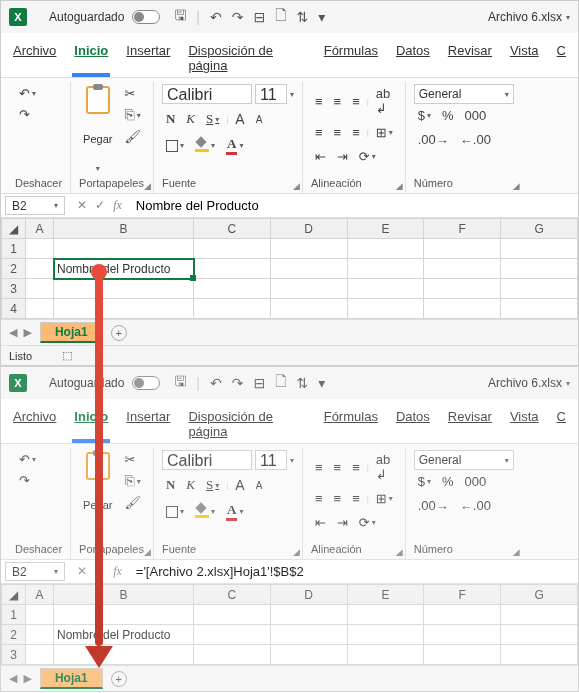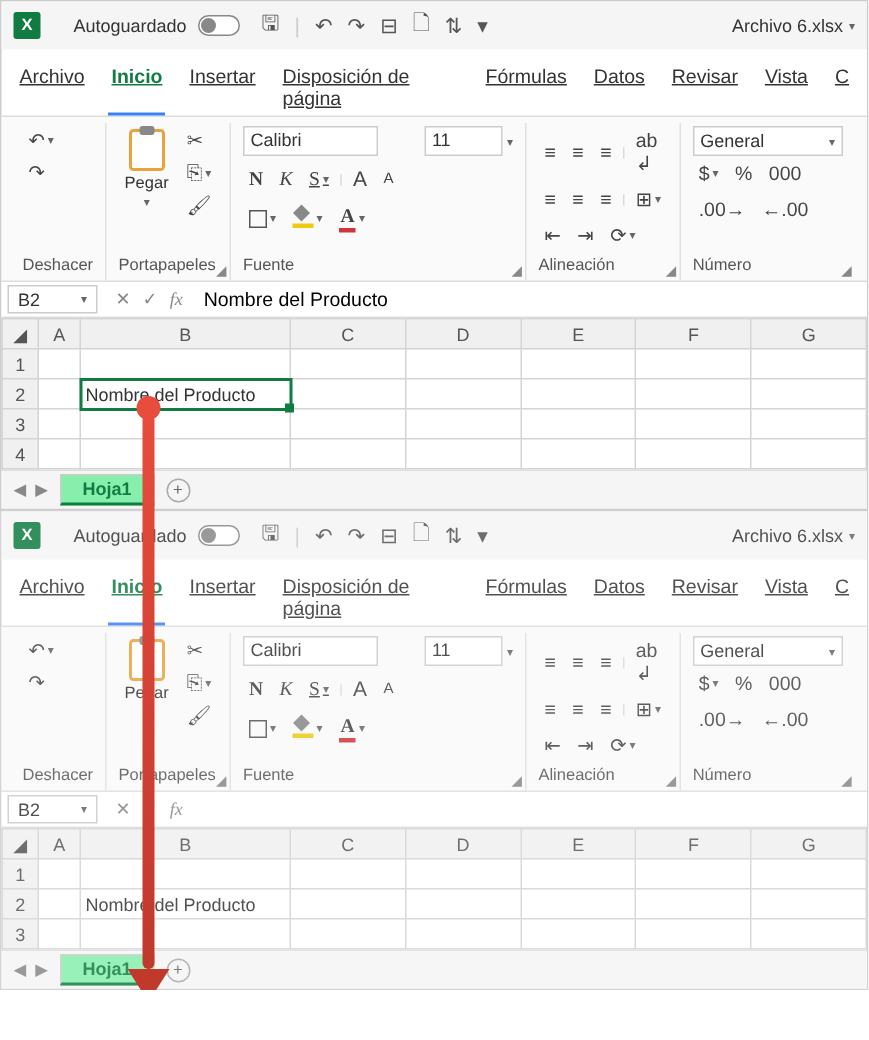--- a/index.html
+++ b/index.html
@@ -9,33 +9,33 @@
   .excel-logo { width: 18px; height: 18px; background: #107c41; color: #fff; display: flex; align-items: center; justify-content: center; font-weight: bold; font-size: 11px; border-radius: 2px;}
   .autosave-label { font-size: 12px; margin-left: 16px; }
   .toggle { width: 28px; height: 14px; border: 1px solid #888; border-radius: 7px; position: relative; background: #fff; margin-left: 2px;}
   .toggle::after { content:''; width:10px; height:10px; background:#888; border-radius:50%; position:absolute; left:1px; top:1px;}
   .titlebar-icons { display: flex; gap: 10px; margin-left: 8px; align-items: center;}
   .titlebar-icons .tb-ico { color: #555; font-size: 14px; cursor: pointer; }
   .save-ico { color: #7b2db5; }
   .filename { margin-left: auto; font-size: 12px; color: #333; display:flex; align-items:center; gap:4px;}
   .tabs { display: flex; gap: 14px; padding: 6px 10px 0 10px; border-bottom: 1px solid #ddd; font-size: 13px; }
   .tabs .tab { padding: 4px 2px; cursor: pointer; color: #333; text-decoration: underline; }
-  .tabs .tab.active { border-bottom: 2px solid #3b82f6; color: #107c41; font-weight: 600; }
+  .tabs .tab.active { border-bottom: 4px solid #3b82f6; color: #107c41; font-weight: 600; }
   .ribbon { display: flex; background: #fafafa; border-bottom: 1px solid #ddd; padding: 4px 6px 0 6px; }
   .group { border-right: 1px solid #e0e0e0; padding: 2px 8px 2px 8px; display: flex; flex-direction: column; justify-content: space-between; position:relative;}
   .group-content { display: flex; gap: 4px; align-items: flex-start; min-height: 66px;}
   .group-label { font-size: 11px; color: #555; padding: 2px 0; }
   .icobtn { padding: 2px 4px; color: #444; font-size: 13px; cursor: pointer; display:flex; align-items:center; gap:2px;}
   .caret { font-size: 8px; color: #666; }
-  .big-btn { display: flex; flex-direction: column; align-items: center; gap: 2px; padding: 2px 4px; cursor:pointer;}
+  .big-btn { display: flex; flex-direction: column; align-items: center; gap: 19px; padding: 2px 4px; cursor:pointer;}
   .clipboard-ico { width: 24px; height: 28px; background: #fff; border: 2px solid #e8a33d; border-radius: 3px; position:relative;}
   .clipboard-ico::before { content:''; position:absolute; top:-4px; left:5px; width:10px; height:6px; background:#888; border-radius:2px;}
-  .font-select { border: 1px solid #ccc; font-size: 12px; padding: 1px 4px; background: #fff; height: 20px;}
+  .font-select { border: 1px solid #ccc; font-size: 16px; padding: 1px 4px; background: #fff; height: 20px;}
   .fontname { width: 90px; }
-  .fontsize { width: 52px; margin-left: 28px; }
+  .fontsize { width: 32px; }
   .row { display: flex; gap: 3px; align-items: center; margin-bottom: 3px;}
   .col { display: flex; flex-direction: column; gap: 2px;}
   .b { font-weight: bold; font-family: serif;}
   .i { font-style: italic; font-family: serif;}
   .u { text-decoration: underline; font-family: serif;}
   .border-ico { width:12px; height:12px; border:1px solid #555; display:inline-block;}
   .fill-ico { width:14px; height:12px; display:inline-block; border-bottom: 3px solid #f2c811; position:relative;}
   .fill-ico::before{content:'';position:absolute;top:-2px;left:2px;width:8px;height:8px;background:#888;transform:rotate(45deg);}
   .fontcolor-ico { display:inline-block; border-bottom: 3px solid #d13438; font-weight:bold; font-family:serif; padding: 0 1px;}
   .expand { position:absolute; bottom:2px; right:2px; font-size:9px; color:#888; cursor:pointer;}
@@ -49,21 +49,21 @@
   table.sheet { border-collapse: collapse; width: 100%; table-layout: fixed;}
   .sheet th, .sheet td { border: 1px solid #d4d4d4; font-size: 12px; font-weight: normal; height: 20px; }
   .sheet th { background: #f0f0f0; text-align: center; color:#555;}
   .sheet .rowhead { width: 24px; background: #f0f0f0; text-align: center; color:#555;}
   .sheet .colB { width: 140px; }
   .sheet td { padding: 0 3px; text-align: left; background:#fff;}
   .selected-cell { outline: 2px solid #107c41; outline-offset: -1px; position:relative;}
   .selected-cell::after{content:'';position:absolute;right:-3px;bottom:-3px;width:6px;height:6px;background:#107c41;}
   .sheet-tabs-row { display: flex; align-items: center; border-top: 1px solid #ddd; background: #f5f5f5; height: 26px; padding: 0 8px; gap: 8px;}
   .nav-arrows { display:flex; gap:6px; color:#888; font-size:11px;}
-  .sheet-tab { background: #86efac; border: 1px solid #ccc; border-bottom: 2px solid #107c41; padding: 2px 14px; font-size: 12px; color:#107c41; font-weight:600;}
+  .sheet-tab { background: #fdba74; border: 1px solid #ccc; border-bottom: 2px solid #107c41; padding: 2px 14px; font-size: 12px; color:#107c41; font-weight:600;}
   .plus-tab { width:16px; height:16px; border:1px solid #aaa; border-radius:50%; display:flex; align-items:center; justify-content:center; font-size:11px; color:#666;}
   .status-bar { display:flex; align-items:center; background:#f5f5f5; height:20px; padding: 0 8px; font-size:11px; gap:30px; border-top:1px solid #ddd;}
   .arrow-overlay { position: absolute; left: 95px; top: 264px; pointer-events:none; z-index:100;}
   .arrow-line { width: 8px; height: 370px; background: linear-gradient(to bottom, #e74c3c, #c0392b); border-radius:4px;}
   .arrow-head { width: 0; height: 0; border-left: 14px solid transparent; border-right: 14px solid transparent; border-top: 22px solid #c0392b; margin-left: -10px;}
   .arrow-start { width:16px; height:16px; background:#e74c3c; border-radius:50%; margin-left:-4px; margin-bottom:-4px;}
   .dim { opacity: 0.85; }
   .stack { position: relative; }
 </style>
 </head>
@@ -281,20 +281,24 @@
   </div>
 
   <div class="sheet-tabs-row">
     <span class="nav-arrows">
           <span>◀</span>
           <span>▶</span>
         </span>
     <span class="sheet-tab">Hoja1</span>
     <span class="plus-tab">+</span>
   </div>
+  <div class="status-bar">
+    <span>Listo</span>
+    <span>⬚</span>
+  </div>
 </div>
 
 <div class="window dim">
   <div class="titlebar">
     <span class="excel-logo">X</span>
     <span class="autosave-label">Autoguardado</span>
     <span class="toggle"></span>
     <span class="titlebar-icons">
       <span class="tb-ico save-ico">🖫</span>
       <span class="tb-ico" style="color:#ccc;">|</span>
@@ -432,20 +436,21 @@
   <div class="namebox-row">
     <div class="namebox">
           <span>B2</span>
           <span class="caret">▾</span>
         </div>
     <div class="fx-btns">
       <span>✕</span>
       <span>✓</span>
       <span class="fx">fx</span>
     </div>
+    <input class="formula-input" value="='[Archivo 2.xlsx]Hoja1'!$B$2" style="">
   </div>
 
   <div class="grid-area">
     <table class="sheet">
       <tbody>
             <tr>
         <th class="rowhead">◢</th>
         <th style="width:28px">A</th>
         <th class="colB">B</th>
         <th>C</th>

